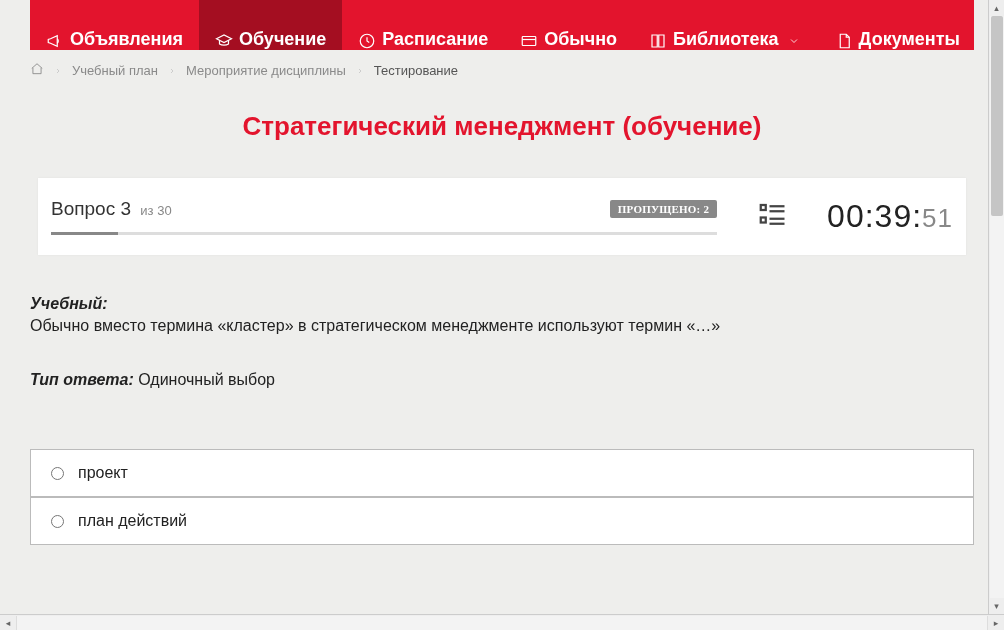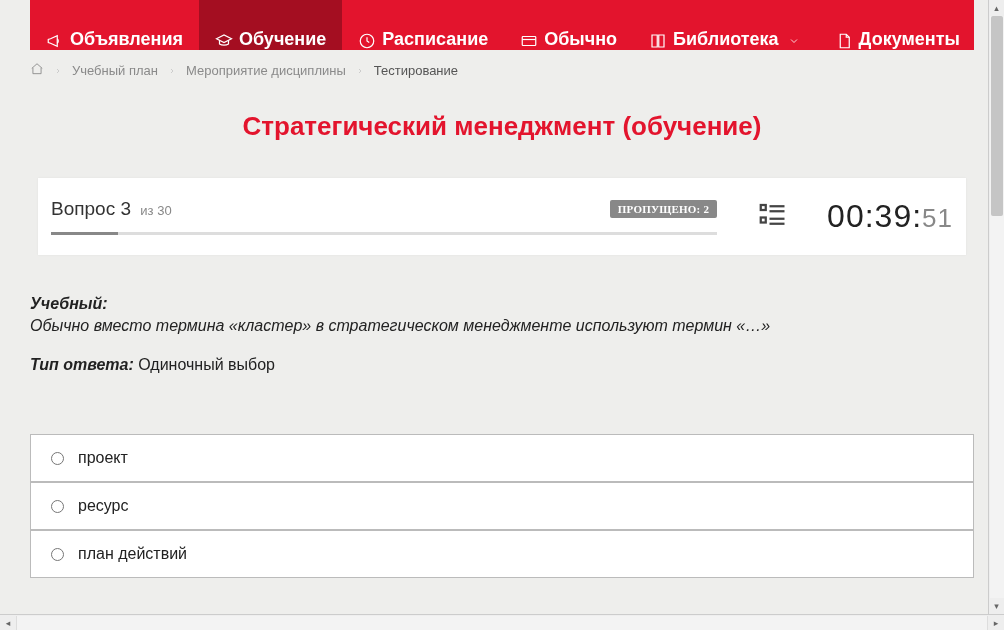--- a/index.html
+++ b/index.html
@@ -123,21 +123,21 @@
     font-weight: 400;
     letter-spacing: 1px;
   }
   .timer .sec { color: #888; font-size: 26px; }
   .question-area {
     padding: 40px 30px 20px;
     font-size: 16px;
     color: #222;
   }
   .question-area .label { font-weight: 700; font-style: italic; }
-  .question-area .qtext { margin-top: 4px; margin-bottom: 21px; font-style: italic; }
+  .question-area .qtext { margin-top: 4px; margin-bottom: 36px; }
   .question-area .atype-row { margin-bottom: 40px; }
   .options {
     padding: 0 30px 20px;
   }
   .option {
     border: 1px solid #bbb;
     background: #fff;
     padding: 14px 20px;
     display: flex;
     align-items: center;
@@ -322,24 +322,20 @@
     </div>
   </div>
 
   <div class="options">
     <label class="option">
       <input type="radio" name="ans" style="">
       <span>проект</span>
     </label>
     <label class="option">
       <input type="radio" name="ans" style="">
-      <span>ресурс</span>
-    </label>
-    <label class="option">
-      <input type="radio" name="ans" style="">
       <span>план действий</span>
     </label>
   </div>
 
 </div>
 
 <div class="right-scroll">
   <div class="scroll-arrow">▴</div>
   <div class="right-track">
     <div class="right-thumb"></div>

